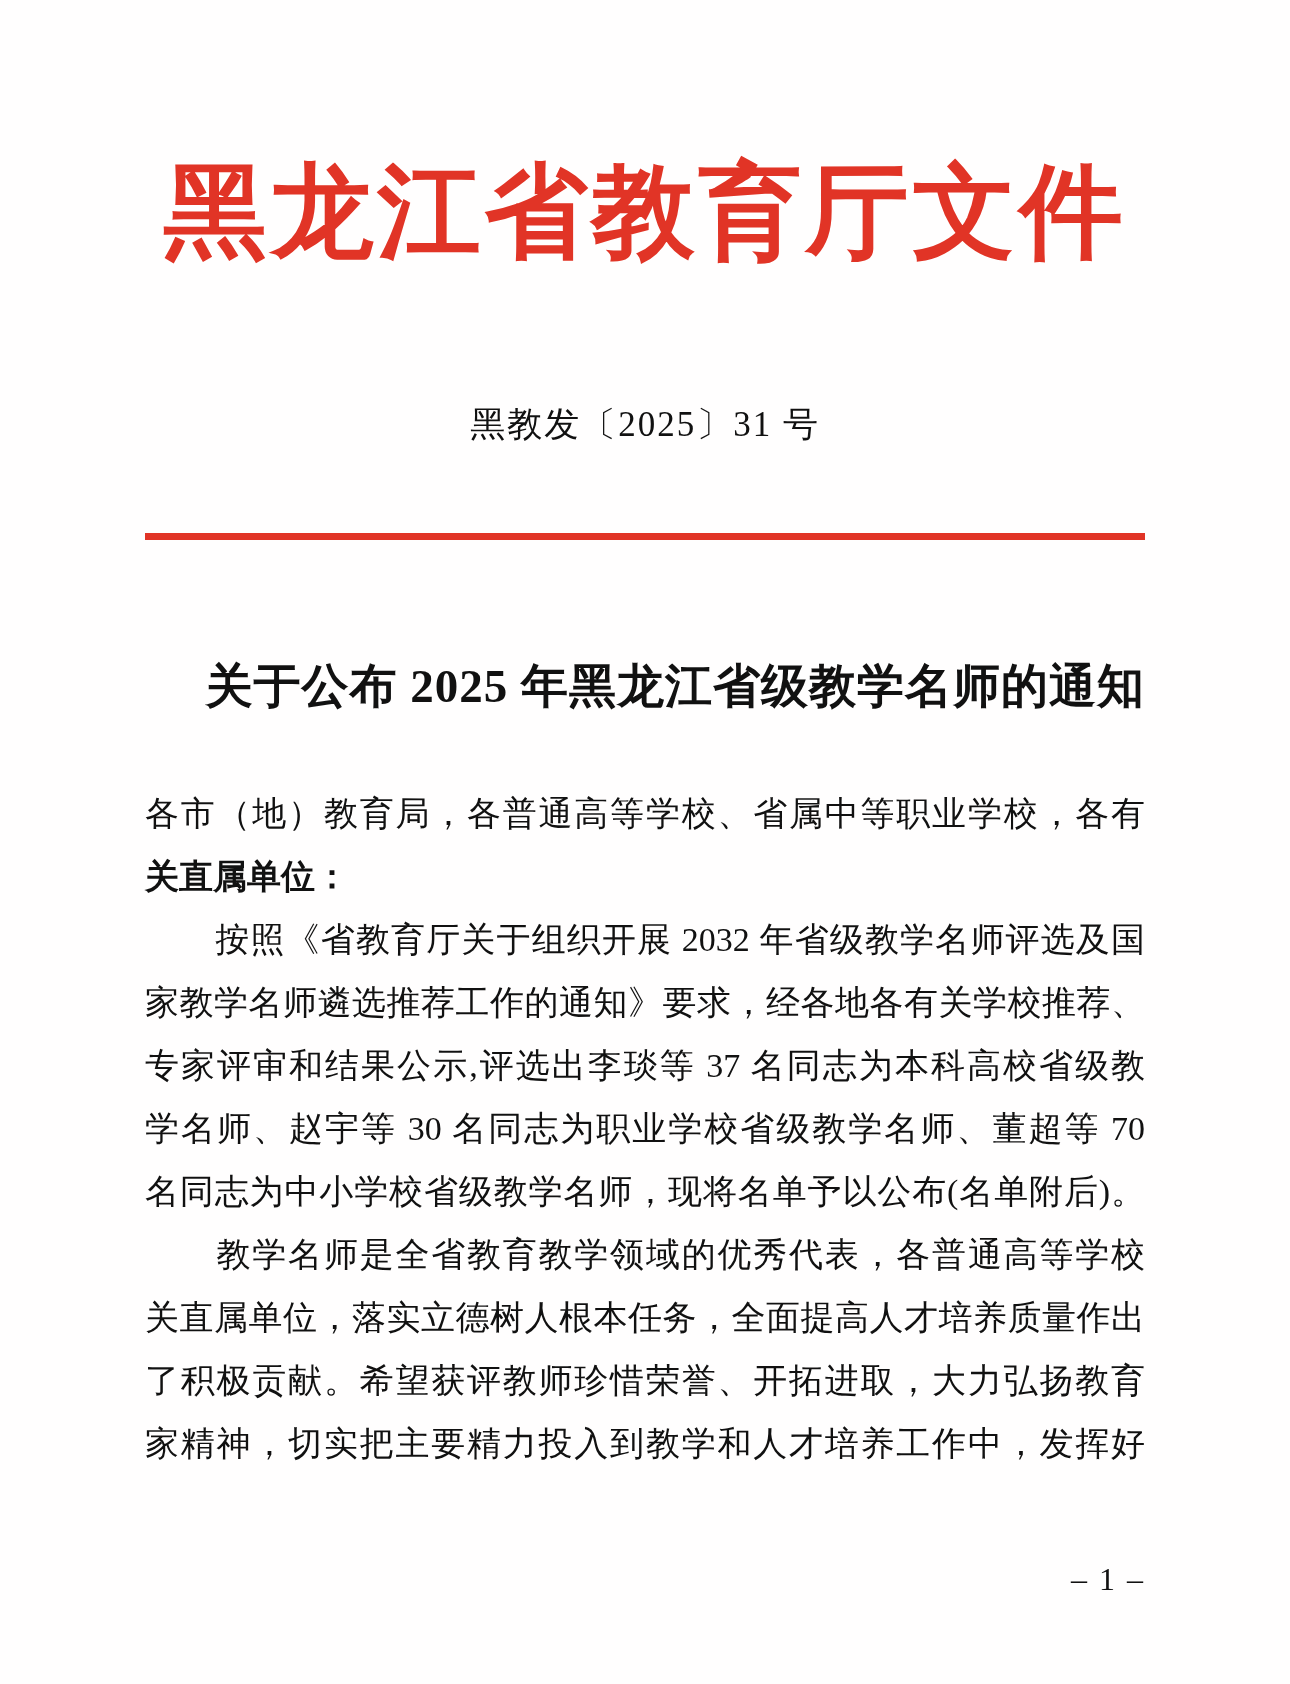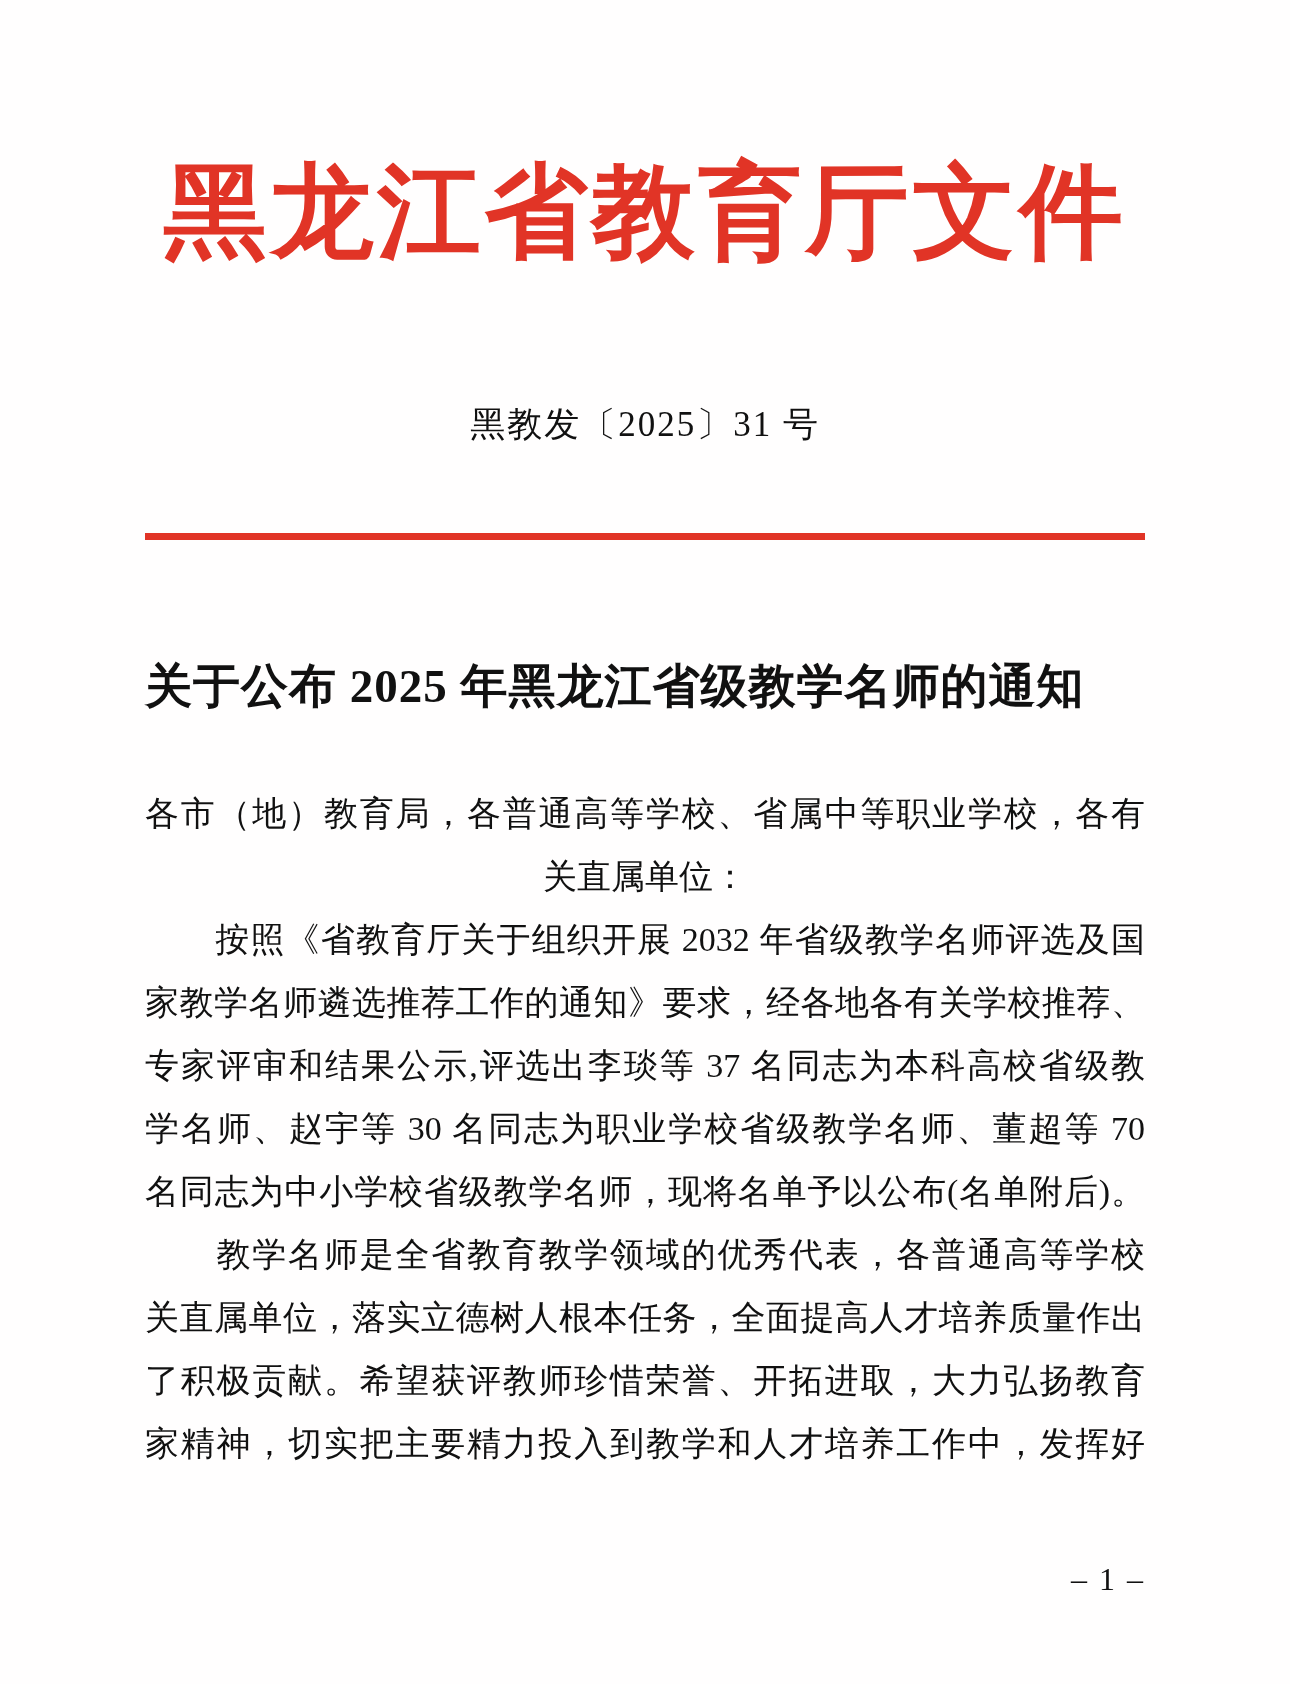--- a/index.html
+++ b/index.html
@@ -34,39 +34,40 @@
     line-height: 1.4;
   }
   .red-line {
     width: 1000px;
     height: 7px;
     background: var(--header-red, #e13426);
     margin: 84px auto 0 auto;
   }
   .doc-title {
     margin-top: 112px;
-    text-align: left;
+    text-align: right;
     font-size: 47px;
     font-weight: bold;
     letter-spacing: 1px;
     line-height: 1.45;
     white-space: nowrap;
   }
   .doc-body {
     margin-top: 62px;
     font-size: 34px;
   }
   .body-line {
     line-height: 63px;
     text-align: justify;
     text-align-last: justify;
   }
   .body-line.short {
-    text-align: center;
+    text-align: left;
     text-align-last: auto;
+    font-weight: bold;
   }
   .page-number {
     margin-top: 86px;
     text-align: right;
     font-size: 32px;
     line-height: 36px;
     letter-spacing: 2px;
   }
 </style>
 </head>

